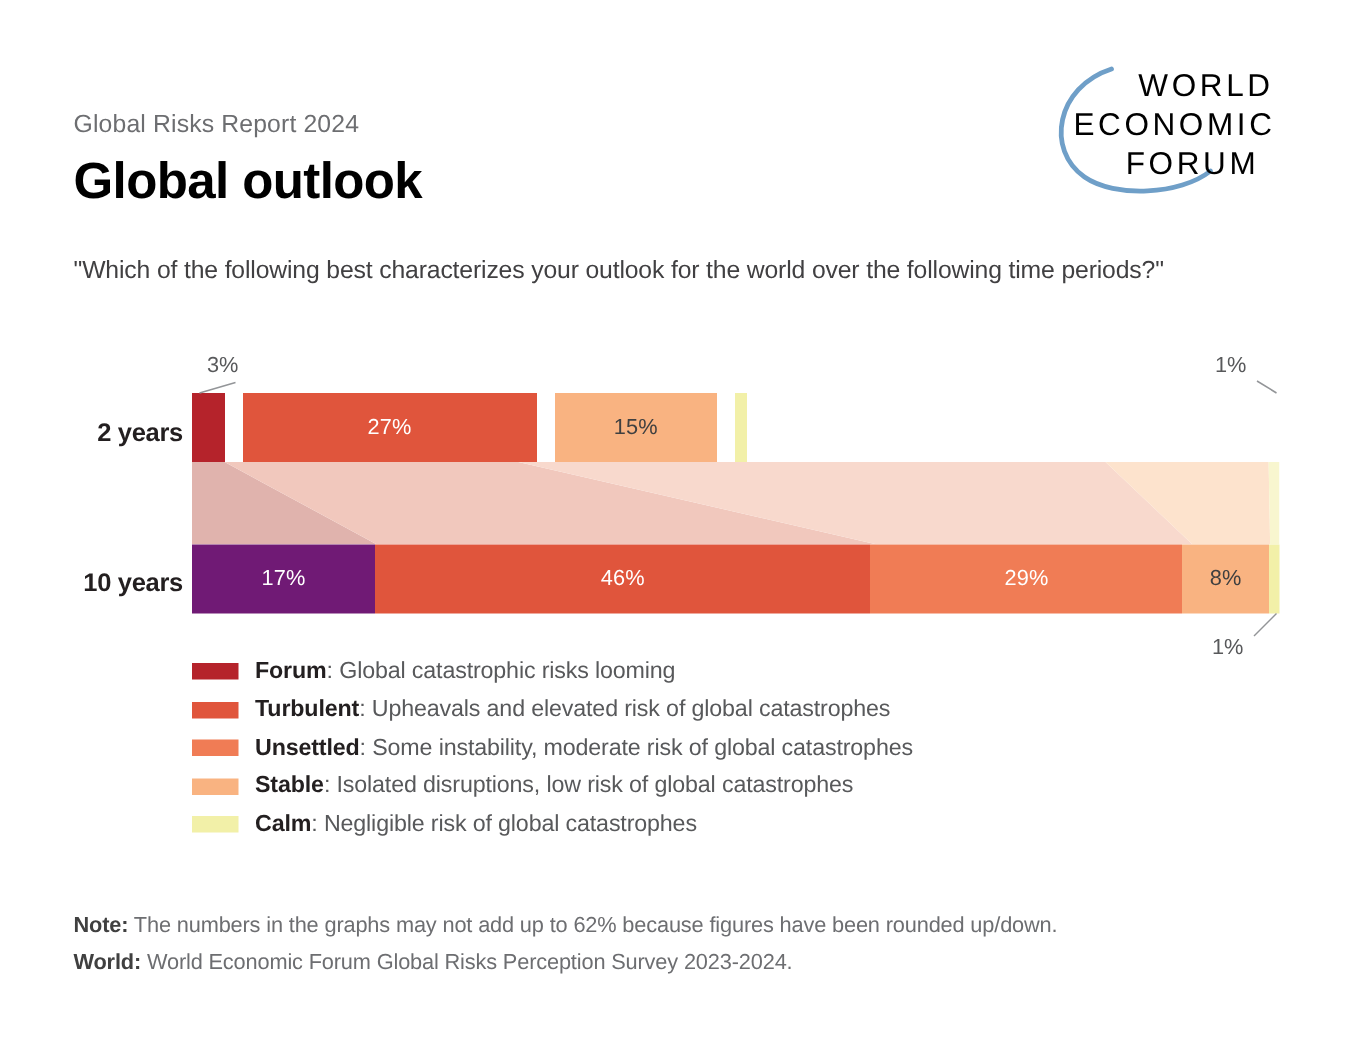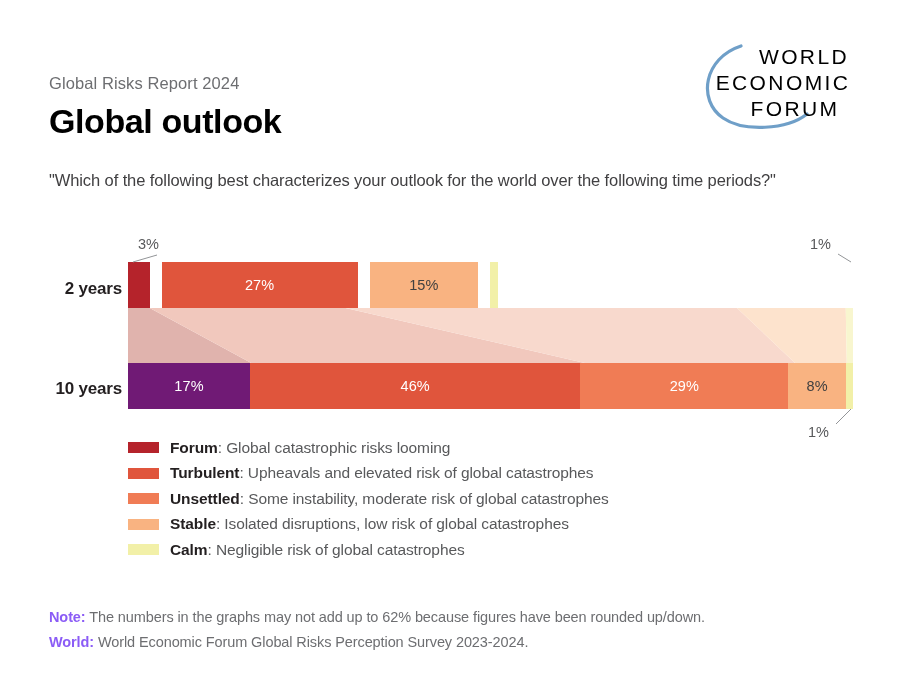--- a/index.html
+++ b/index.html
@@ -136,21 +136,21 @@
   .legend-text b { color: #231f20; font-weight: 700; }
 
   
   #footer { position: absolute; left: 49px; top: 605px; }
   .foot-line {
     font-size: 14.5px;
     color: #6d6e71;
     line-height: 1.75;
     letter-spacing: -0.1px;
   }
-  .foot-line b { color: #8b5cf6; font-weight: 700; }
+  .foot-line b { color: #404040; font-weight: 700; }
 </style>
 </head>
 <body>
 
 <div id="header">
   <div id="kicker">Global Risks Report 2024</div>
   <div id="main-title">Global outlook</div>
 </div>
 
 <div id="wef-logo">

